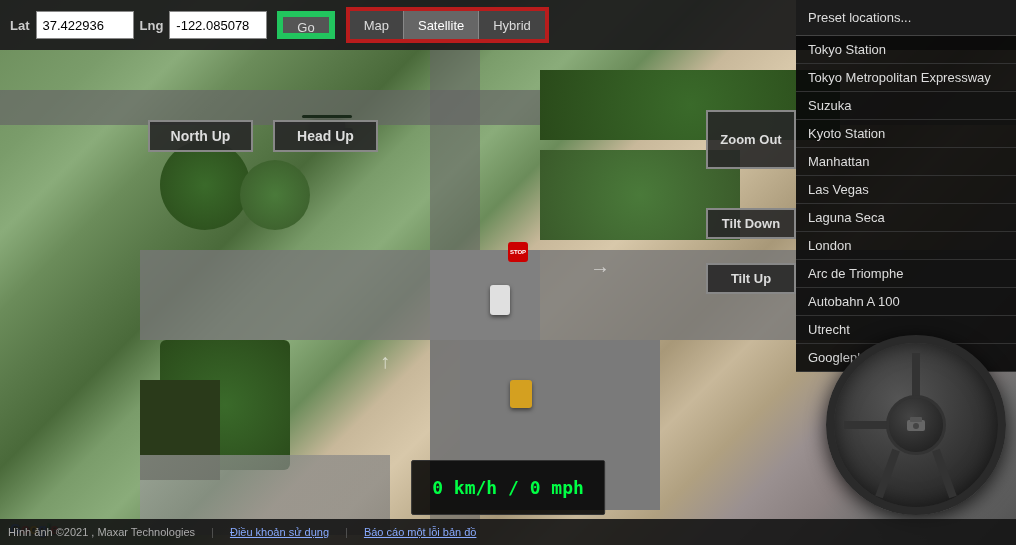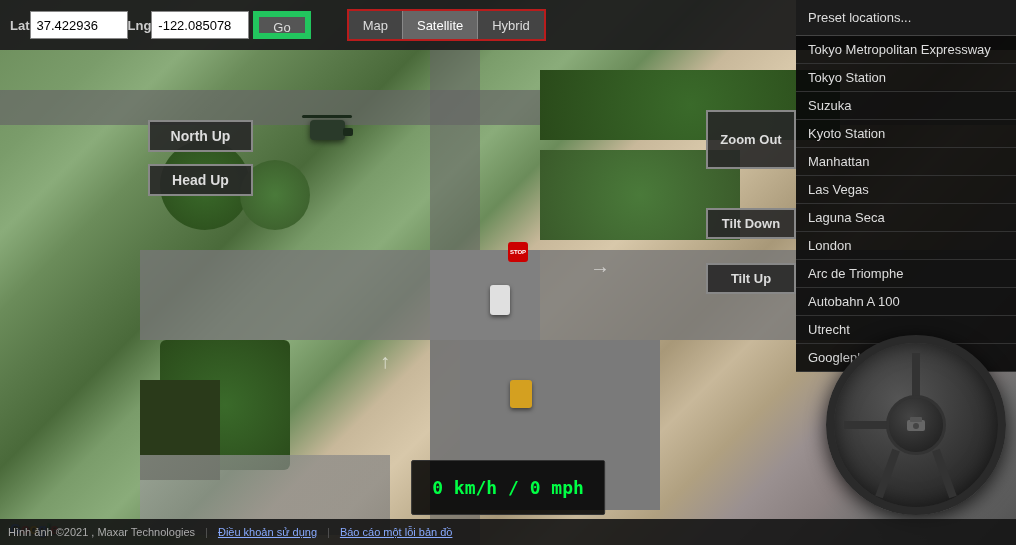--- a/index.html
+++ b/index.html
@@ -91,20 +91,21 @@
     
     #top-bar {
       position: absolute;
       top: 0; left: 0;
       width: 100%;
       height: 50px;
       background: rgba(30,30,30,0.95);
       display: flex;
       align-items: center;
       padding: 0 10px;
+      gap: 6px;
       z-index: 100;
     }
 
     .coord-label {
       color: #ccc;
       font-size: 13px;
       font-weight: bold;
     }
 
     .coord-input {
@@ -124,43 +125,43 @@
       font-size: 13px;
       padding: 3px 14px;
       height: 28px;
       cursor: pointer;
       margin-left: 4px;
     }
 
     
     .map-type-group {
       display: flex;
-      margin-left: 36px;
-      border: 2px solid #b91c1c;
+      margin-left: 5px;
+      border: 4px solid #b91c1c;
     }
     .map-type-btn {
       background: #444;
       color: #ddd;
       border: none;
       border-right: 1px solid #888;
       font-size: 13px;
       padding: 3px 14px;
       height: 28px;
       cursor: pointer;
     }
     .map-type-btn:last-child { border-right: none; }
     .map-type-btn.active { background: #666; color: #fff; }
 
     
     #left-controls {
       position: absolute;
       top: 120px; left: 148px;
       display: flex;
-      flex-direction: column;
-      gap: 12px;
+      flex-direction: row;
+      gap: 20px;
       z-index: 100;
     }
 
     .nav-btn {
       background: rgba(40,40,40,0.9);
       color: #ddd;
       border: 2px solid #888;
       font-size: 14px;
       padding: 6px 16px;
       cursor: pointer;
@@ -339,21 +340,21 @@
       position: absolute;
       bottom: 0; left: 0; right: 0;
       height: 26px;
       background: rgba(20,20,20,0.9);
       display: flex;
       align-items: center;
       font-size: 11px;
       color: #aaa;
       padding: 0 8px;
       z-index: 100;
-      gap: 10px;
+      gap: 16px;
     }
 
     .bottom-link {
       color: #88aaff;
       cursor: pointer;
       text-decoration: underline;
     }
     .bottom-separator {
       color: #555;
     }
@@ -442,22 +443,22 @@
 
 <div id="tilt-controls">
   <div style="height:46px;"></div>
   <button class="control-btn">Tilt Down</button>
   <button class="control-btn" style="margin-top:20px;">Tilt Up</button>
 </div>
 
 <div id="right-panel">
   <div class="preset-header">Preset locations...</div>
   <ul class="location-list">
+    <li class="location-item">Tokyo Station</li>
     <li class="location-item">Tokyo Metropolitan Expressway</li>
-    <li class="location-item">Tokyo Station</li>
     <li class="location-item">Suzuka</li>
     <li class="location-item">Kyoto Station</li>
     <li class="location-item">Manhattan</li>
     <li class="location-item">Las Vegas</li>
     <li class="location-item">Laguna Seca</li>
     <li class="location-item">London</li>
     <li class="location-item">Arc de Triomphe</li>
     <li class="location-item">Autobahn A 100</li>
     <li class="location-item">Utrecht</li>
     <li class="location-item">Googleplex</li>

